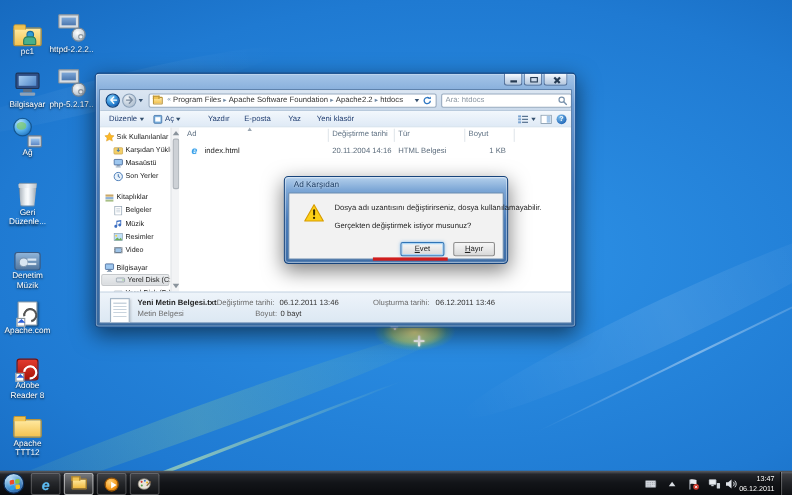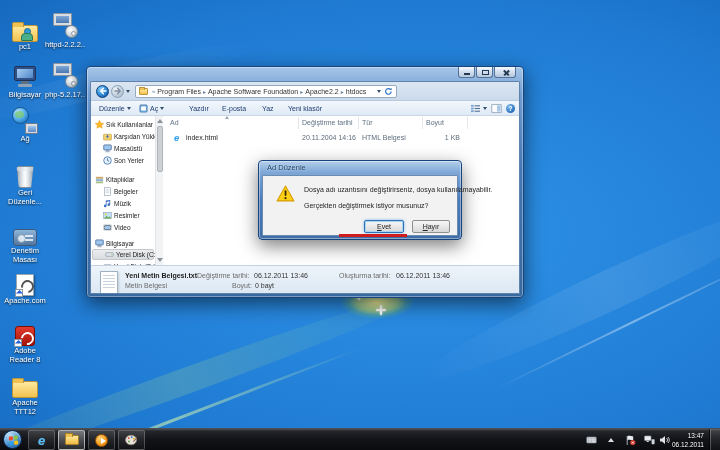--- a/index.html
+++ b/index.html
@@ -204,21 +204,21 @@
 <div class="dicon" style="left:2px;top:158px">
   <div class="art">
       <div class="bin"></div>
     </div>
   <div class="lbl">Geri Düzenle...</div>
 </div>
 <div class="dicon" style="left:2px;top:216px">
   <div class="art">
       <div class="cpanel"></div>
     </div>
-  <div class="lbl">Denetim Masası</div>
+  <div class="lbl">Denetim Müzik</div>
 </div>
 <div class="dicon" style="left:2px;top:266px">
   <div class="art">
       <div class="acro">
         <div class="scut"></div>
       </div>
     </div>
   <div class="lbl">Apache.com</div>
 </div>
 <div class="dicon" style="left:2px;top:316px">
@@ -276,20 +276,27 @@
         <span class="crumb-sep">▸</span>
         <span class="crumb">htdocs</span>
         <span class="addr-right">
           <i class="caret"></i>
           <svg width="9" height="9" viewBox="0 0 9 9">
               <path d="M7.2 4.5a2.8 2.8 0 1 1-.8-2" stroke="#2f77c2" stroke-width="1.2" fill="none"></path>
               <path d="M7.6 0.8 L7.7 3.1 L5.4 2.7 Z" fill="#2f77c2"></path>
             </svg>
         </span>
       </div>
+      <div class="searchbox">
+        <input placeholder="Ara: htdocs" style="">
+        <svg width="9" height="9" viewBox="0 0 9 9">
+            <circle cx="3.6" cy="3.6" r="2.4" stroke="#7a93ad" stroke-width="1.1" fill="none"></circle>
+            <path d="M5.5 5.5 L7.9 7.9" stroke="#7a93ad" stroke-width="1.3" stroke-linecap="round"></path>
+          </svg>
+      </div>
     </div>
 
     <div class="toolbar">
       <span class="titem" style="left:6px">
           <span>Düzenle</span>
           <i class="caret"></i>
         </span>
       <span class="titem" style="left:46px">
         <svg width="9" height="9" viewBox="0 0 10 10">
             <rect x="1" y="1" width="8" height="8" rx="1" fill="#7db2e0" stroke="#3c6ba0" stroke-width=".8"></rect>
@@ -482,21 +489,21 @@
       <span class="dlabel" style="left:141px;top:16px">Boyut:</span>
       <span class="dval" style="left:164px;top:16px">0 bayt</span>
       <span class="dlabel" style="left:248px;top:6px">Oluşturma tarihi:</span>
       <span class="dval" style="left:305px;top:6px">06.12.2011 13:46</span>
     </div>
 
   </div>
 </div>
 
 <div class="dialog">
-  <div class="dtitle">Ad Düzenle</div>
+  <div class="dtitle">Ad Karşıdan</div>
   <div class="caption" style="height:14px"></div>
   <div class="dbody">
     <svg style="position:absolute;left:13px;top:9px" width="19" height="17" viewBox="0 0 18 16">
       <polygon points="9,1 17,15 1,15" fill="#fdd017" stroke="#d89c00" stroke-width="1" stroke-linejoin="round"></polygon>
       <rect x="8.2" y="5" width="1.7" height="5.3" rx=".8" fill="#3a2c00"></rect>
       <circle cx="9" cy="12.4" r="1" fill="#3a2c00"></circle>
     </svg>
     <span class="dmsg" style="top:10px">Dosya adı uzantısını değiştirirseniz, dosya kullanılamayabilir.</span>
     <span class="dmsg" style="top:26px">Gerçekten değiştirmek istiyor musunuz?</span>
     <div class="btn def" style="left:101px;top:44px;width:40px">

